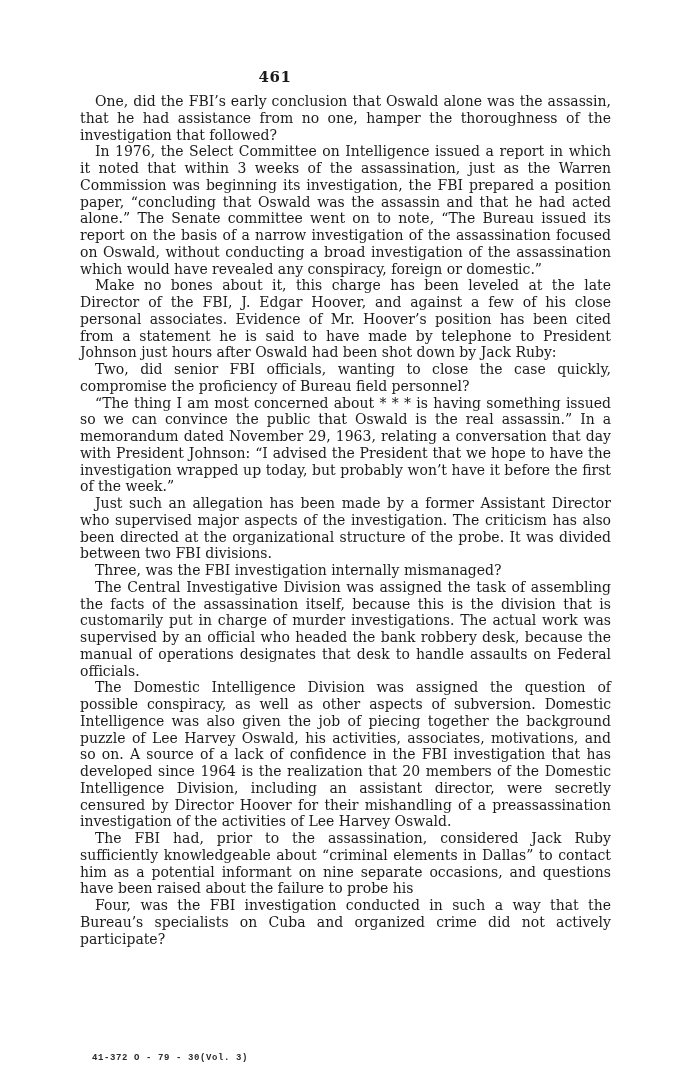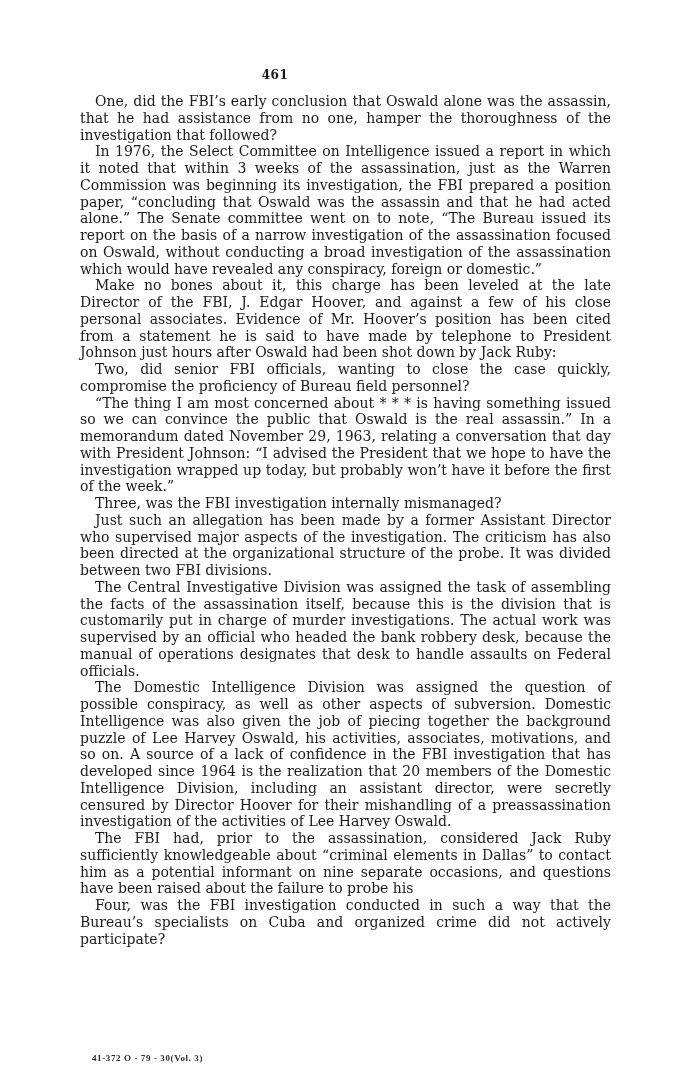--- a/index.html
+++ b/index.html
@@ -15,21 +15,21 @@
     color: #1b1b1b;
     font-family: "DejaVu Serif", "Liberation Serif", serif;
     overflow: hidden;
   }
   .page-number {
     position: absolute;
     top: 68px;
     left: 0;
     width: 550px;
     text-align: center;
-    font-size: 12px;
+    font-size: 15px;
     font-weight: bold;
     letter-spacing: 0.5px;
   }
   .body-text {
     position: absolute;
     top: 93px;
     left: 80px;
     width: 531px;
     font-size: 14px;
     line-height: 16.75px;
@@ -42,38 +42,38 @@
     text-indent: 15px;
   }
   .page-footer {
     position: absolute;
     top: 1053px;
     left: 92px;
     font-size: 9px;
     letter-spacing: 0.6px;
     font-weight: bold;
     color: #2a2a2a;
-    font-family: Liberation Serif, serif;
+    font-family: Liberation Mono, monospace;
   }
 </style>
 </head>
 <body>
 
 <div class="scan-page">
 
   <div class="page-number">461</div>
 
   <div class="body-text">
     <p>One, did the FBI’s early conclusion that Oswald alone was the assassin, that he had assistance from no one, hamper the thoroughness of the investigation that followed?</p>
     <p>In 1976, the Select Committee on Intelligence issued a report in which it noted that within 3 weeks of the assassination, just as the Warren Commission was beginning its investigation, the FBI prepared a position paper, “concluding that Oswald was the assassin and that he had acted alone.” The Senate committee went on to note, “The Bureau issued its report on the basis of a narrow investigation of the assassination focused on Oswald, without conducting a broad investigation of the assassination which would have revealed any conspiracy, foreign or domestic.”</p>
     <p>Make no bones about it, this charge has been leveled at the late Director of the FBI, J. Edgar Hoover, and against a few of his close personal associates. Evidence of Mr. Hoover’s position has been cited from a statement he is said to have made by telephone to President Johnson just hours after Oswald had been shot down by Jack Ruby:</p>
     <p>Two, did senior FBI officials, wanting to close the case quickly, compromise the proficiency of Bureau field personnel?</p>
     <p>“The thing I am most concerned about * * * is having something issued so we can convince the public that Oswald is the real assassin.” In a memorandum dated November 29, 1963, relating a conversation that day with President Johnson: “I advised the President that we hope to have the investigation wrapped up today, but probably won’t have it before the first of the week.”</p>
+    <p>Just such an allegation has been made by a former Assistant Director who supervised major aspects of the investigation. The criticism has also been directed at the organizational structure of the probe. It was divided between two FBI divisions.</p>
     <p>Three, was the FBI investigation internally mismanaged?</p>
-    <p>Just such an allegation has been made by a former Assistant Director who supervised major aspects of the investigation. The criticism has also been directed at the organizational structure of the probe. It was divided between two FBI divisions.</p>
     <p>The Central Investigative Division was assigned the task of assembling the facts of the assassination itself, because this is the division that is customarily put in charge of murder investigations. The actual work was supervised by an official who headed the bank robbery desk, because the manual of operations designates that desk to handle assaults on Federal officials.</p>
     <p>The Domestic Intelligence Division was assigned the question of possible conspiracy, as well as other aspects of subversion. Domestic Intelligence was also given the job of piecing together the background puzzle of Lee Harvey Oswald, his activities, associates, motivations, and so on. A source of a lack of confidence in the FBI investigation that has developed since 1964 is the realization that 20 members of the Domestic Intelligence Division, including an assistant director, were secretly censured by Director Hoover for their mishandling of a preassassination investigation of the activities of Lee Harvey Oswald.</p>
     <p>The FBI had, prior to the assassination, considered Jack Ruby sufficiently knowledgeable about “criminal elements in Dallas” to contact him as a potential informant on nine separate occasions, and questions have been raised about the failure to probe his</p>
     <p>Four, was the FBI investigation conducted in such a way that the Bureau’s specialists on Cuba and organized crime did not actively participate?</p>
   </div>
 
   <div class="page-footer">41-372 O - 79 - 30(Vol. 3)</div>
 
 </div>
 

